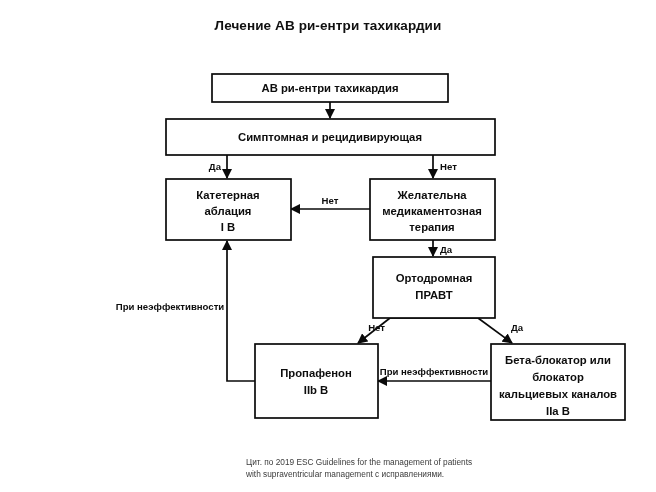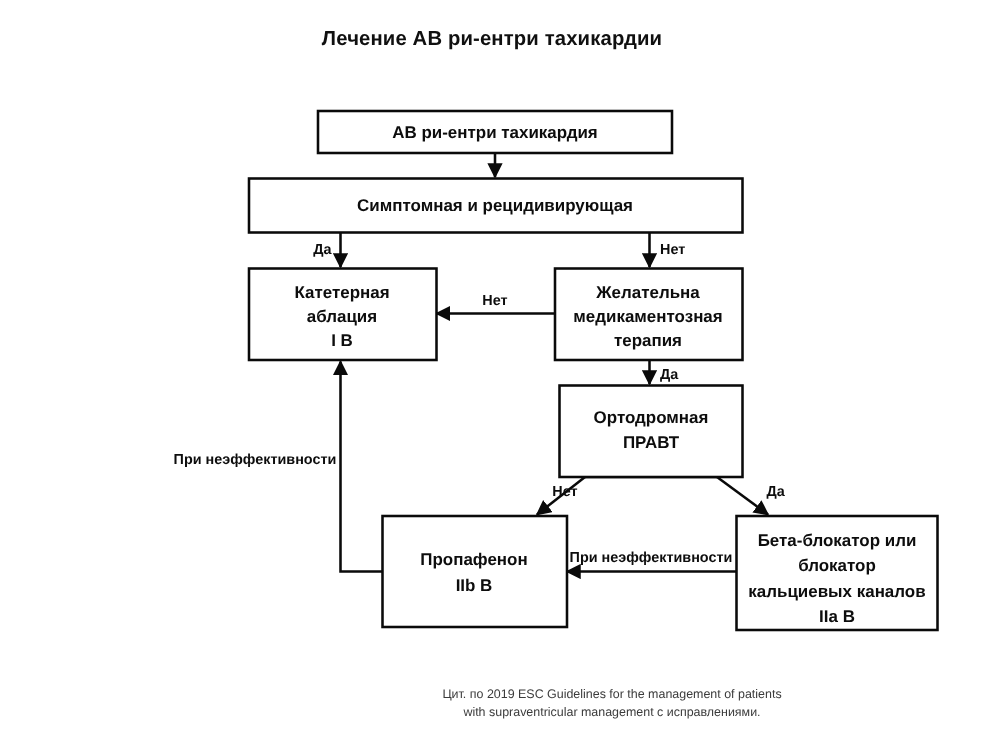--- a/index.html
+++ b/index.html
@@ -63,24 +63,24 @@
     font-size: 9.6px;
     font-weight: bold;
     fill: #0d0d0d;
     dominant-baseline: middle;
   }
   .edge-label.mid { text-anchor: middle; }
   .edge-label.start { text-anchor: start; }
   .edge-label.end { text-anchor: end; }
   .footer-note {
     position: absolute;
-    right: 10px;
+    right: 42px;
     bottom: 12px;
     width: 260px;
-    text-align: center;
+    text-align: left;
     font-family: "Liberation Sans", sans-serif;
     font-size: 8.3px;
     line-height: 12px;
     color: #3b3b3b;
   }
 </style>
 </head>
 <body>
 
 <div id="diagram-root">

